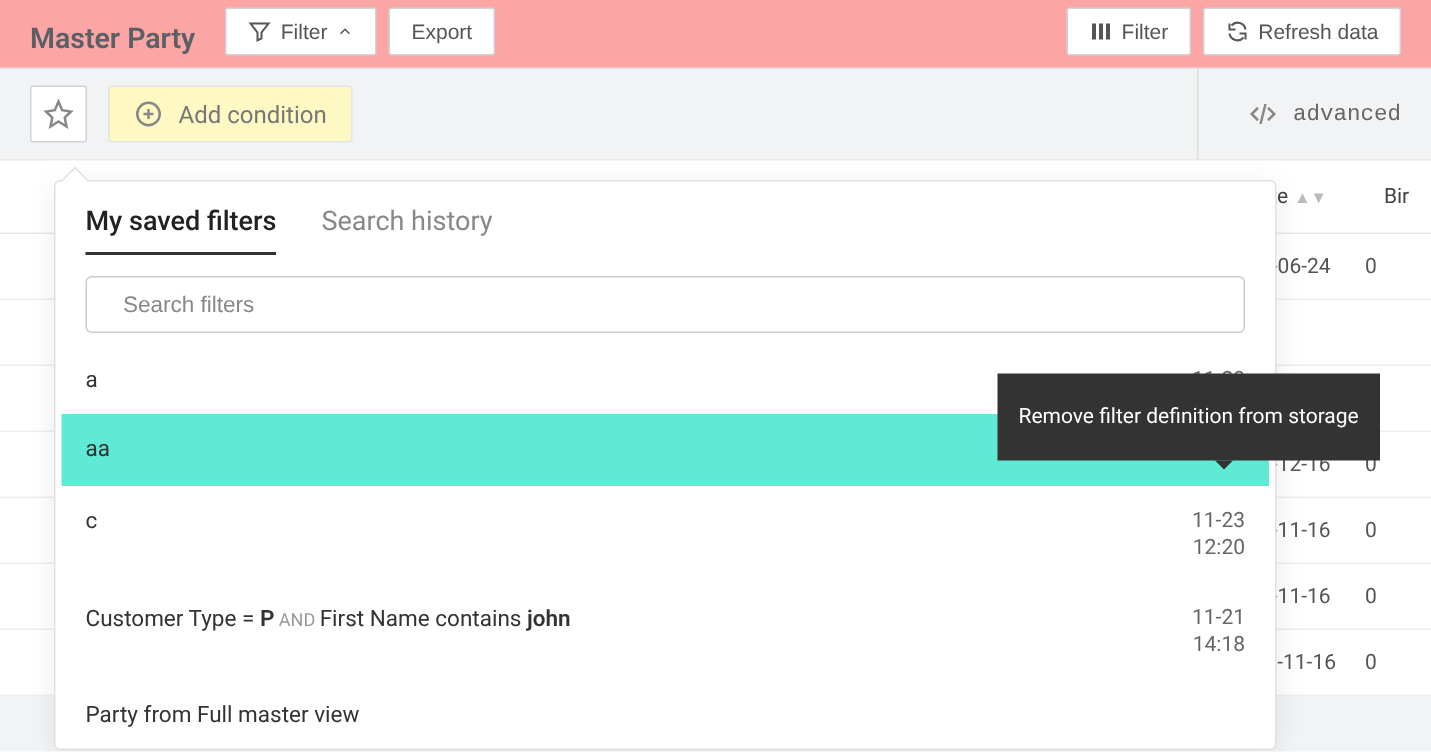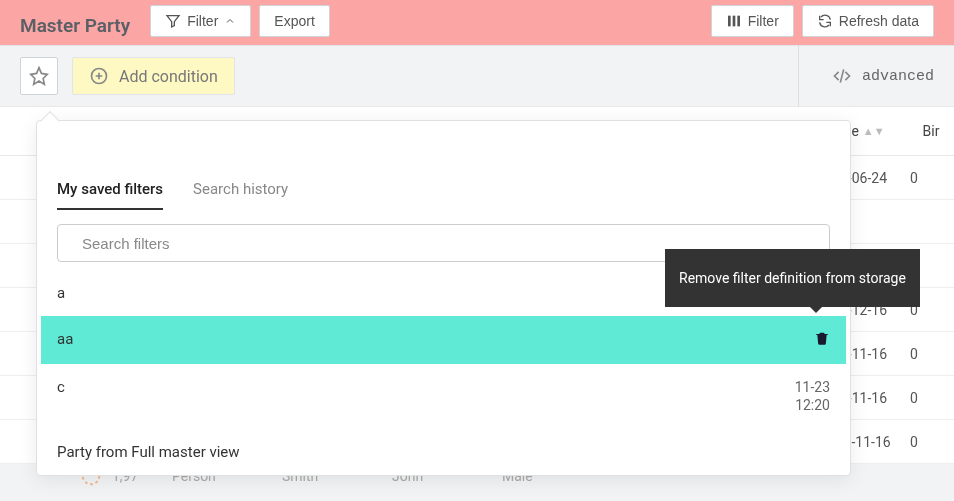--- a/index.html
+++ b/index.html
@@ -170,24 +170,23 @@
     border-top: 1px solid #e0e0e0;
     transform: rotate(45deg);
   }
   .popover-tabs {
     display: flex;
     padding: 16px 20px 0 20px;
     gap: 30px;
   }
   .ptab {
     padding-bottom: 10px;
-    font-size: 15px;
+    font-size: 18px;
     color: #888;
     cursor: pointer;
-    margin-top: 43px;
   }
   .ptab.active {
     color: #222;
     border-bottom: 2px solid #333;
     font-weight: 500;
   }
 
   .search-wrapper { padding: 14px 20px 8px 20px; }
   .search-input {
     width: 100%;
@@ -391,20 +390,29 @@
     </div>
 
     <div class="filter-row">
       <div class="fname">c</div>
       <div class="ftime">
         <div>11-23</div>
         <div>12:20</div>
       </div>
     </div>
 
+    <div class="filter-row">
+      <div class="fname">
+        <span>Customer Type = </span><span class="ftext-bold">P</span><span class="ftext-and"> AND </span><span>First Name contains </span><span class="ftext-bold">john</span>
+      </div>
+      <div class="ftime">
+        <div>11-21</div>
+        <div>14:18</div>
+      </div>
+    </div>
 
     <div class="filter-row">
       <div class="fname">Party from Full master view</div>
     </div>
 
   </div>
 </div>
 
 <div class="tooltip">Remove filter definition from storage</div>
 

